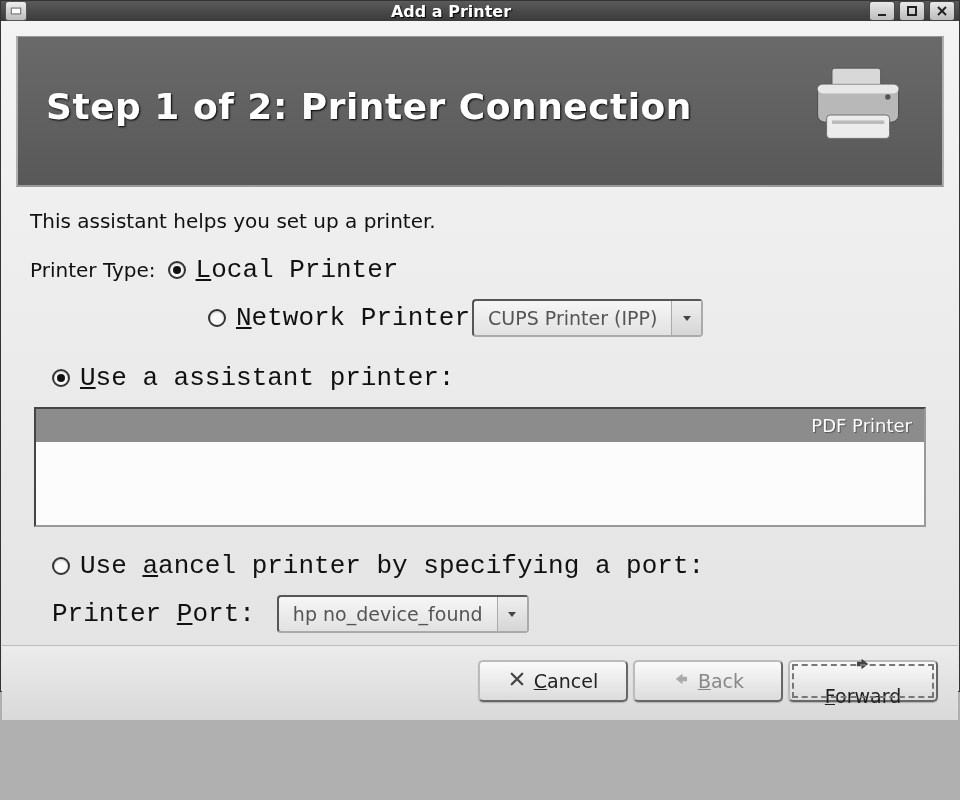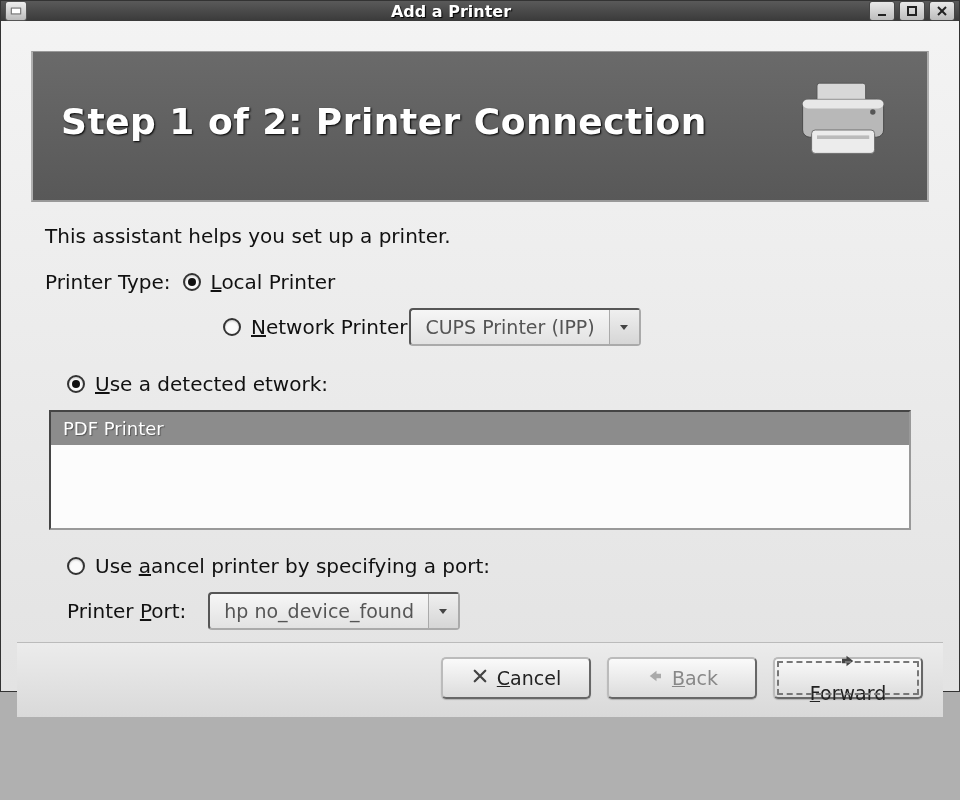--- a/index.html
+++ b/index.html
@@ -52,21 +52,21 @@
     display:flex;align-items:center;justify-content:center;
     cursor: default;
     font-family: monospace;
   }
   .titlebar .winbtn svg { width:12px;height:12px;stroke:#222;fill:none;stroke-width:2; }
 
   .content {
     flex: 1;
     display: flex;
     flex-direction: column;
-    padding: 16px;
+    padding: 1px;
   }
 
   .banner {
     background: linear-gradient(#6a6a6a,#585858);
     color: #fff;
     padding: 24px 28px 34px 28px;
     display: flex;
     align-items: center;
     border: 2px solid #afafaf;
     border-top: 1px solid #999;
@@ -107,21 +107,21 @@
     margin-right: 10px;
     background: #fafafa;
     box-shadow: inset 0 1px 2px rgba(0,0,0,0.2);
   }
   .radio.selected::after {
     content:"";
     width: 8px; height: 8px;
     background: #111;
     border-radius: 50%;
   }
-  .radio-label { font-size: 20px; }
+  .radio-label { font-size: 26px; font-family: Liberation Mono, monospace; }
   .radio-label .ul { text-decoration: underline; }
 
   .indent { margin-left: 178px; }
   .indent2 { margin-left: 22px; }
 
   .combo {
     display:inline-flex;
     align-items:center;
     border: 2px inset #aaa;
     background: linear-gradient(#f6f6f6,#e2e2e2);
@@ -140,33 +140,34 @@
     display:flex;align-items:center;justify-content:center;
     background: linear-gradient(#efefef,#d6d6d6);
   }
   .combo .combo-btn svg { width:12px;height:12px; fill:#444; }
 
   .listbox {
     margin: 10px 4px 24px 4px;
     border: 2px inset #999;
     background: #fcfcfc;
     height: 120px;
+    text-align: right;
   }
   .listbox .list-item {
     background: #8c8c8c;
     color: #fff;
     padding: 6px 12px;
     font-size: 18px;
     text-shadow: 1px 1px 1px rgba(0,0,0,.4);
   }
 
   .button-bar {
     display:flex;
     justify-content:flex-end;
-    gap: 16px;
+    gap: 5px;
     padding: 14px 20px 18px 20px;
     background: linear-gradient(#ececec,#d9d9d9);
     border-top: 1px solid #bbb;
     margin-top: auto;
   }
   .btn {
     min-width: 150px;
     height: 42px;
     background: linear-gradient(#fafafa,#dcdcdc);
     border: 2px outset #bbb;
@@ -253,21 +254,21 @@
           <span class="combo-btn">
             <svg viewBox="0 0 12 12">
                 <polygon points="2,4 10,4 6,9"></polygon>
               </svg>
           </span>
         </span>
       </div>
 
       <div class="row indent2" style="margin-top:26px">
         <span class="radio selected"></span>
-        <span class="radio-label"><span class="ul">U</span><span>se a detected etwork:</span></span>
+        <span class="radio-label"><span class="ul">U</span><span>se a assistant printer:</span></span>
       </div>
 
       <div class="listbox">
         <div class="list-item">PDF Printer</div>
       </div>
 
       <div class="row indent2">
         <span class="radio"></span>
         <span class="radio-label"><span>Use </span><span class="ul">a</span><span>ancel printer by specifying a port:</span></span>
       </div>

